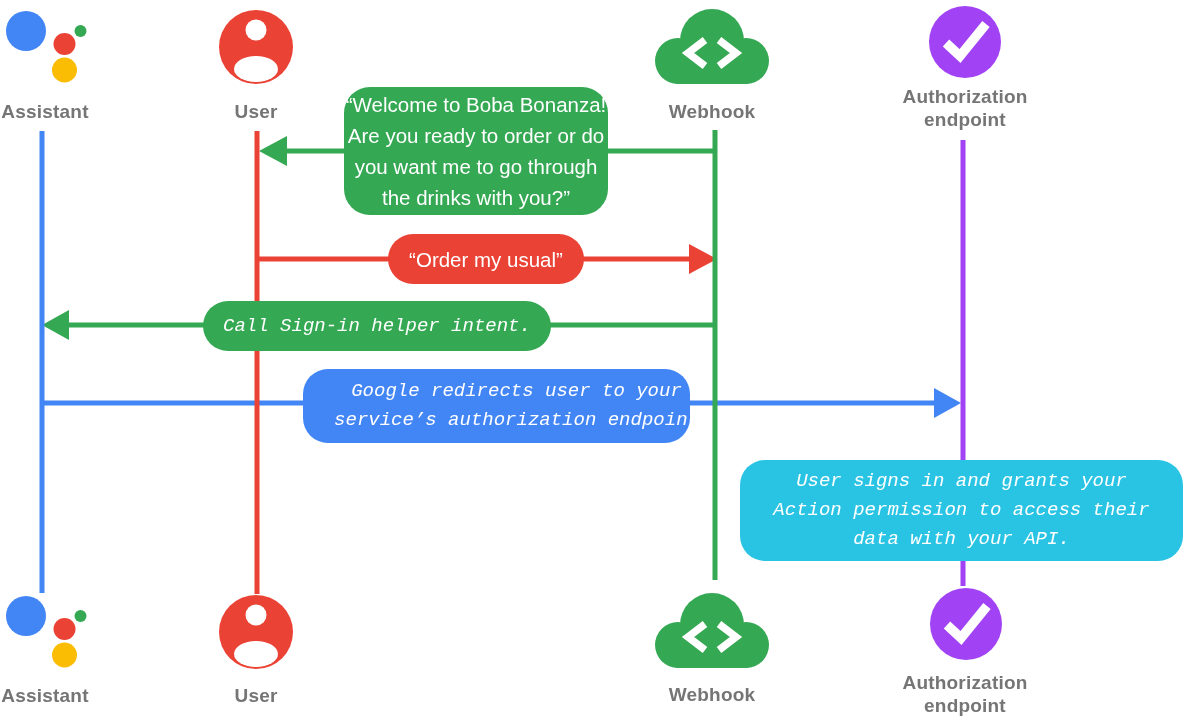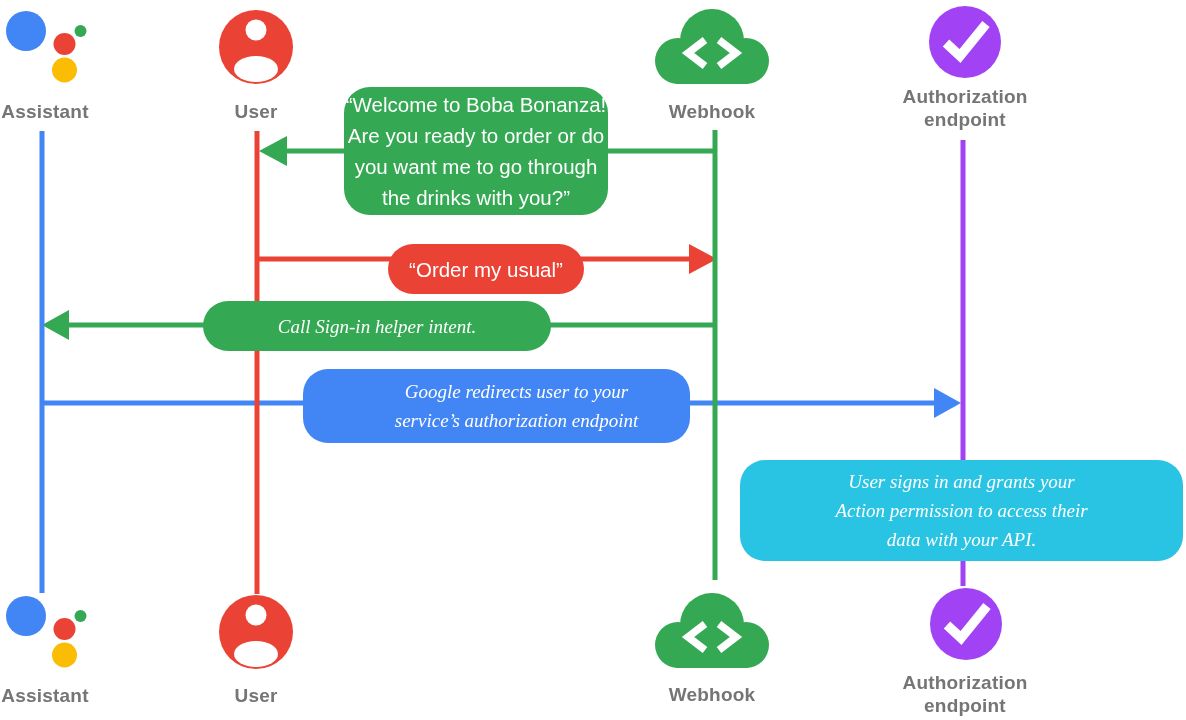--- a/index.html
+++ b/index.html
@@ -49,27 +49,27 @@
     text-align: center;
     white-space: pre;
     box-sizing: border-box;
   }
   .bubble.sans {
     font-size: 20.5px;
     line-height: 31px;
     padding: 0 6px;
   }
   .bubble.mono {
-    font-family: Liberation Serif, serif;
+    font-family: Liberation Mono, monospace;
     font-style: italic;
     font-size: 19px;
     line-height: 29px;
   }
   #b-welcome  { left:344px; top:87px;  width:264px; height:128px; background:var(--green);  border-radius:26px; }
-  #b-order    { left:388px; top:244px; width:196px; height:50px;  background:var(--red);    border-radius:25px; }
+  #b-order    { left:388px; top:234px; width:196px; height:50px;  background:var(--red);    border-radius:25px; }
   #b-signin   { left:203px; top:301px; width:348px; height:50px;  background:var(--green);  border-radius:25px; }
   #b-redirect { left:303px; top:369px; width:387px; height:74px;  background:var(--blue);   border-radius:25px;padding-left:40px; }
   #b-grants   { left:740px; top:460px; width:443px; height:101px; background:var(--cyan);   border-radius:25px; }
 
   #lbl-assistant-top { left:45px;  top:100px; }
   #lbl-user-top      { left:256px; top:100px; }
   #lbl-webhook-top   { left:712px; top:100px; }
   #lbl-auth-top      { left:965px; top:85px;  }
   #lbl-assistant-bot { left:45px;  top:684px; }
   #lbl-user-bot      { left:256px; top:684px; }

